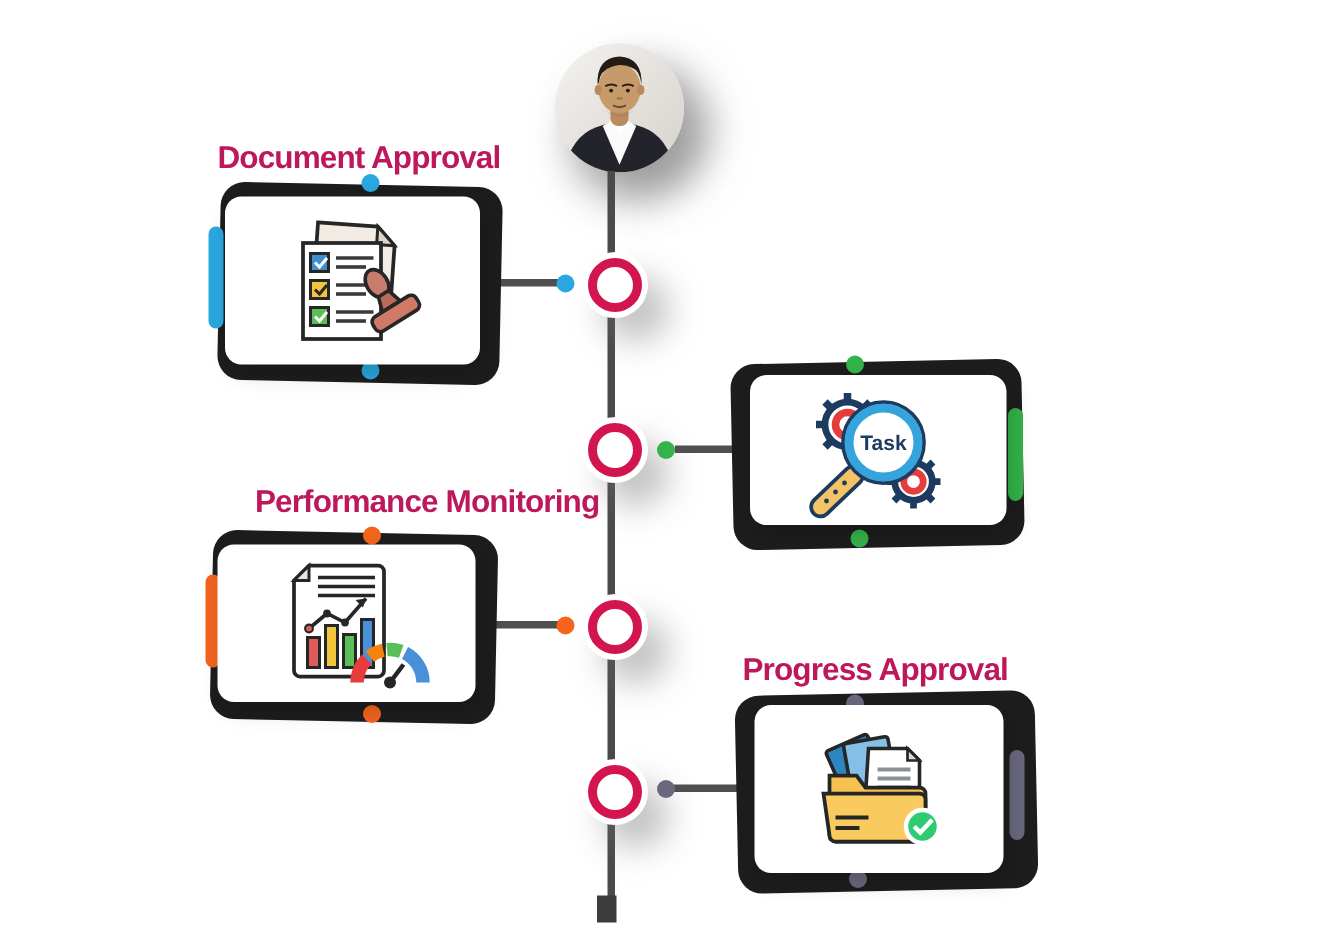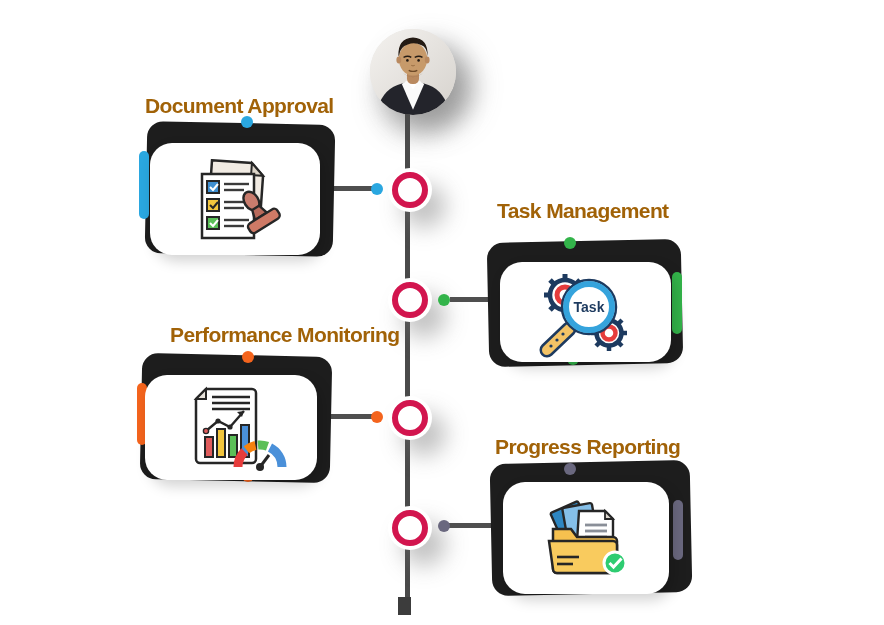--- a/index.html
+++ b/index.html
@@ -29,34 +29,34 @@
   .n3{left:388px;top:396px;} .n4{left:388px;top:506px;}
   
   .conn{position:absolute;height:5px;background:#4f4f4f;}
   .c1{left:322px;top:186px;width:52px;} .c2{left:450px;top:297px;width:50px;}
   .c3{left:330px;top:414px;width:44px;} .c4{left:448px;top:523px;width:52px;}
   .cdot{position:absolute;width:12px;height:12px;border-radius:50%;}
   .d1{left:371px;top:183px;} .d2{left:438px;top:294px;}
   .d3{left:371px;top:411px;} .d4{left:438px;top:520px;}
   
   .title{
-    position:absolute;font-size:21px;font-weight:bold;color:#a16207;
+    position:absolute;font-size:21px;font-weight:bold;color:#be185d;
     letter-spacing:-0.6px;text-align:right;white-space:nowrap;
   }
   .t1{left:145px;top:94px;width:186px;} .t2{left:497px;top:199px;width:145px;}
   .t3{left:138px;top:323px;width:208px;margin-left:32px;} .t4{left:495px;top:435px;width:162px;}
   .frame{position:absolute;background:#1d1d1d;border-radius:16px;}
   .f1{left:146px;top:123px;width:188px;height:132px;transform:rotate(1.2deg);}
   .f2{left:488px;top:241px;width:194px;height:124px;transform:rotate(-1.2deg);}
   .f3{left:141px;top:355px;width:190px;height:126px;transform:rotate(1.2deg);}
   .f4{left:491px;top:462px;width:200px;height:132px;transform:rotate(-1.2deg);}
   .card{
-    position:absolute;background:#ffffff;border-radius:22px;
+    position:absolute;background:#ffffff;border-radius:11px;
     box-shadow:4px 6px 14px rgba(0,0,0,.18);
-    display:flex;align-items:center;justify-content:center;margin-top:12px;
+    display:flex;align-items:center;justify-content:center;
   }
   .k1{left:150px;top:131px;width:170px;height:112px;}
   .k2{left:500px;top:250px;width:171px;height:100px;}
   .k3{left:145px;top:363px;width:172px;height:105px;}
   .k4{left:503px;top:470px;width:166px;height:112px;}
   .abar{position:absolute;width:10px;border-radius:5px;}
   .b1{left:139px;top:151px;height:68px;} .b2{left:672px;top:272px;height:62px;}
   .b3{left:137px;top:383px;height:62px;} .b4{left:673px;top:500px;height:60px;}
   .adot{position:absolute;width:12px;height:12px;border-radius:50%;}
   .a1t{left:241px;top:116px;} .a1b{left:241px;top:241px;}
@@ -139,21 +139,20 @@
           <line x1="48" y1="74" x2="68" y2="74"></line>
       </g>
       <g transform="rotate(-32 86 66)">
         <ellipse cx="86" cy="46" rx="7" ry="10" fill="#c97c6d" stroke="#262626" stroke-width="2.4"></ellipse>
         <path d="M82,54 h8 l3,10 h-14 z" fill="#b96a5b" stroke="#262626" stroke-width="2.4"></path>
         <rect x="69" y="64" width="34" height="11" rx="4" fill="#cf7a66" stroke="#262626" stroke-width="2.4"></rect>
       </g>
     </svg>
   </div>
 
-  <div class="title t2">Task Management</div>
   <div class="frame f2"></div>
   <div class="abar b2" style="background: rgb(51, 180, 74);"></div>
   <div class="adot a2t" style="background: rgb(51, 180, 74);"></div>
   <div class="adot a2b" style="background: rgb(51, 180, 74);"></div>
   <div class="card k2">
     <svg class="icon" viewBox="0 0 118 94">
       <g stroke="#1d3a5f" stroke-width="4.5" fill="none">
         <g transform="translate(38,30)">
           <g stroke-width="5">
             <line x1="0" y1="-21" x2="0" y2="-14"></line>
@@ -221,21 +220,21 @@
         <path d="M-22,0 A22,22 0 0 1 -15.5,-15.5" fill="none" stroke="#e63c3c" stroke-width="9"></path>
         <path d="M-13.5,-17.3 A22,22 0 0 1 -4.5,-21.5" fill="none" stroke="#f7820d" stroke-width="9"></path>
         <path d="M-2,-21.9 A22,22 0 0 1 7.5,-20.7" fill="none" stroke="#5bbf58" stroke-width="9"></path>
         <path d="M10,-19.6 A22,22 0 0 1 22,0" fill="none" stroke="#4a90d9" stroke-width="9"></path>
         <line x1="0" y1="0" x2="9" y2="-12" stroke="#262626" stroke-width="3"></line>
         <circle r="4" fill="#262626"></circle>
       </g>
     </svg>
   </div>
 
-  <div class="title t4">Progress Reporting</div>
+  <div class="title t4">Progress Approval</div>
   <div class="frame f4"></div>
   <div class="abar b4" style="background: rgb(106, 104, 127);"></div>
   <div class="adot a4t" style="background: rgb(106, 104, 127);"></div>
   <div class="adot a4b" style="background: rgb(106, 104, 127);"></div>
   <div class="card k4">
     <svg class="icon" viewBox="0 0 118 94">
       <g transform="rotate(-24 46 34)">
         <rect x="30" y="14" width="30" height="38" rx="2" fill="#2e86c1" stroke="#262626" stroke-width="2.4"></rect>
       </g>
       <g transform="rotate(-10 54 32)">

